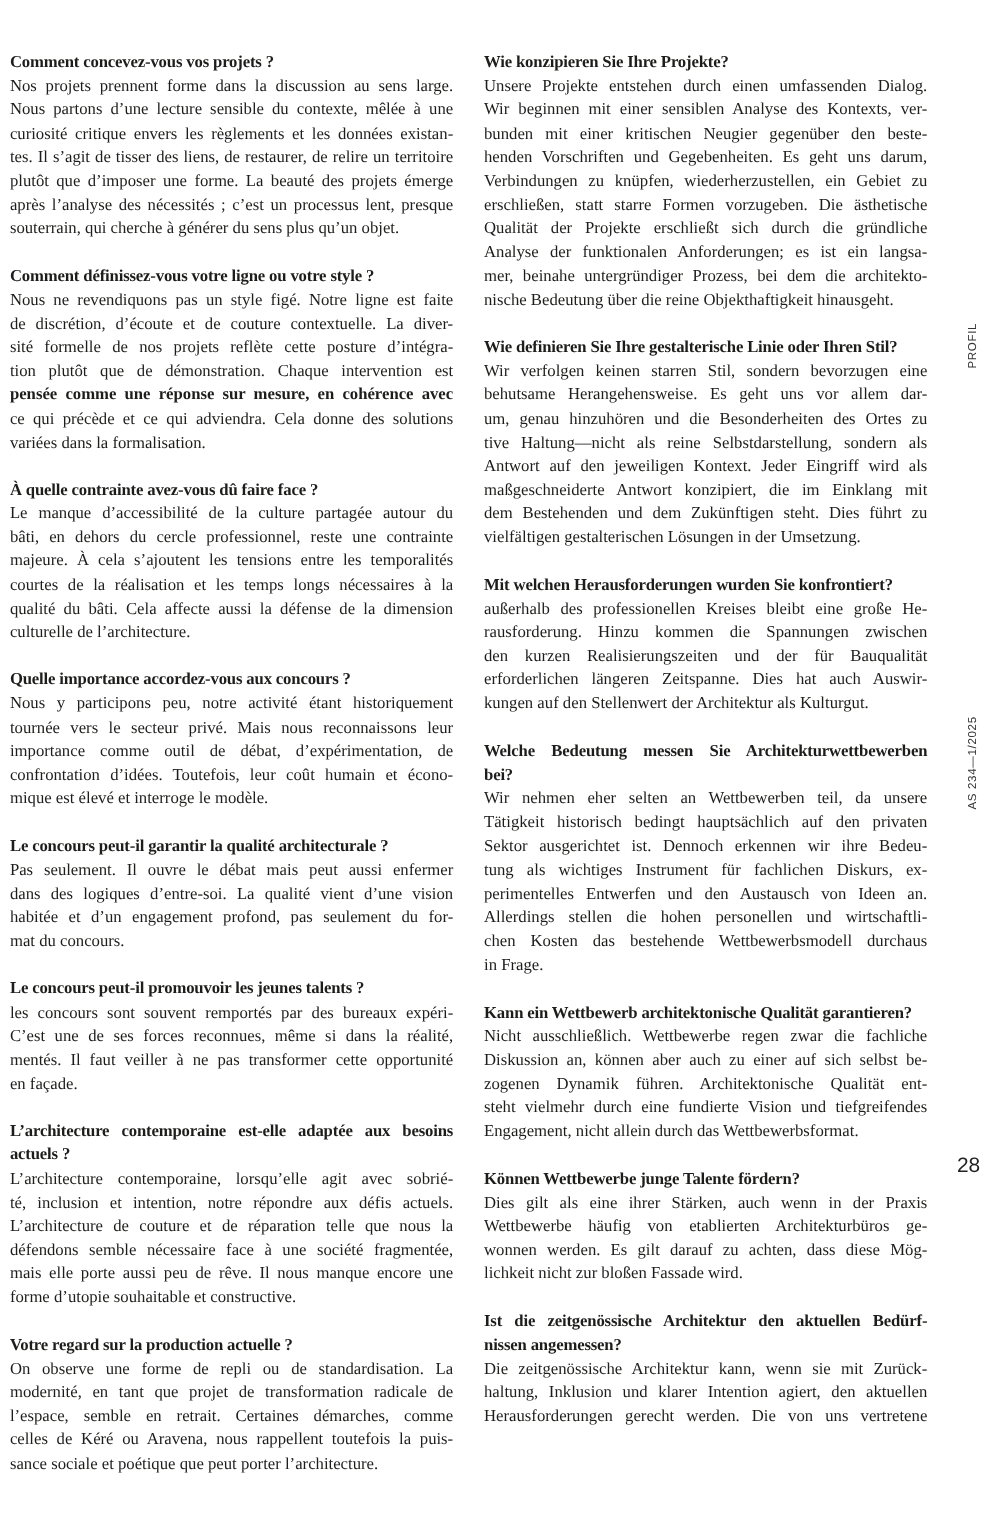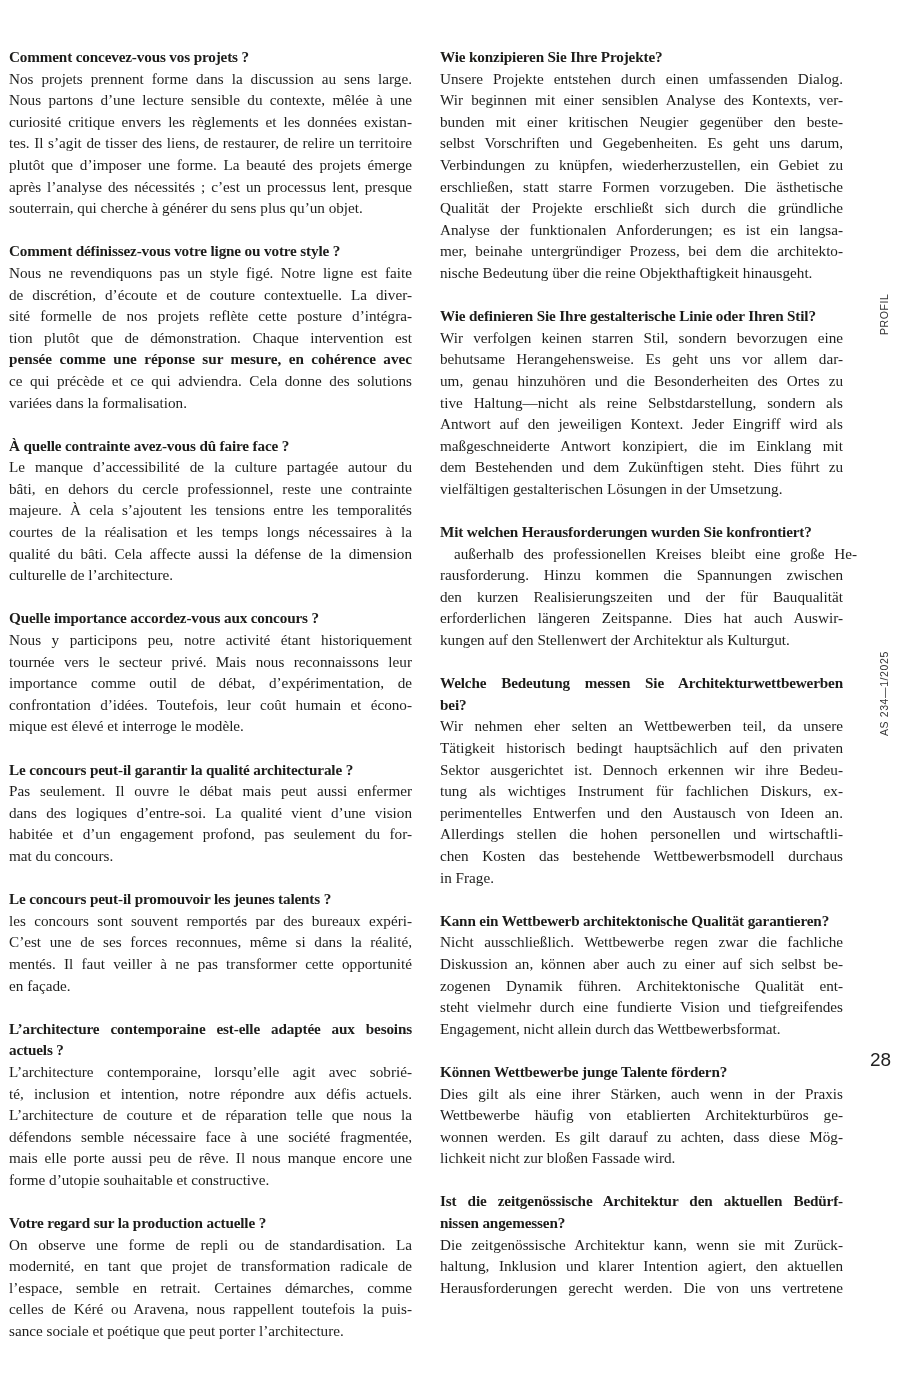--- a/index.html
+++ b/index.html
@@ -127,21 +127,21 @@
   </div>
 <div class="col right">
     <div class="qa">
       <div class="q">
         <span class="ln last" style="display: block; width: 403px;">Wie konzipieren Sie Ihre Projekte?</span>
       </div>
       <div class="a">
         <span class="ln" style="display: block; width: 403px;">Unsere Projekte entstehen durch einen umfassenden Dialog.</span>
         <span class="ln" style="display: block; width: 403px;">Wir beginnen mit einer sensiblen Analyse des Kontexts, ver-</span>
         <span class="ln" style="display: block; width: 403px;">bunden mit einer kritischen Neugier gegenüber den beste-</span>
-        <span class="ln" style="display: block; width: 403px;">selbst Vorschriften und Gegebenheiten. Es geht uns darum,</span>
+        <span class="ln" style="display: block; width: 403px;">henden Vorschriften und Gegebenheiten. Es geht uns darum,</span>
         <span class="ln" style="display: block; width: 403px;">Verbindungen zu knüpfen, wiederherzustellen, ein Gebiet zu</span>
         <span class="ln" style="display: block; width: 403px;">erschließen, statt starre Formen vorzugeben. Die ästhetische</span>
         <span class="ln" style="display: block; width: 403px;">Qualität der Projekte erschließt sich durch die gründliche</span>
         <span class="ln" style="display: block; width: 403px;">Analyse der funktionalen Anforderungen; es ist ein langsa-</span>
         <span class="ln" style="display: block; width: 403px;">mer, beinahe untergründiger Prozess, bei dem die architekto-</span>
         <span class="ln last" style="display: block; width: 403px;">nische Bedeutung über die reine Objekthaftigkeit hinausgeht.</span>
       </div>
     </div>
     <div class="qa">
       <div class="q">
@@ -156,21 +156,21 @@
         <span class="ln" style="display: block; width: 403px;">maßgeschneiderte Antwort konzipiert, die im Einklang mit</span>
         <span class="ln" style="display: block; width: 403px;">dem Bestehenden und dem Zukünftigen steht. Dies führt zu</span>
         <span class="ln last" style="display: block; width: 403px;">vielfältigen gestalterischen Lösungen in der Umsetzung.</span>
       </div>
     </div>
     <div class="qa">
       <div class="q">
         <span class="ln last" style="display: block; width: 403px;">Mit welchen Herausforderungen wurden Sie konfrontiert?</span>
       </div>
       <div class="a">
-        <span class="ln" style="display: block; width: 403px; margin-left: 14px;">außerhalb des professionellen Kreises bleibt eine große He-</span>
+        <span class="ln" style="display: block; width: 403px;">außerhalb des professionellen Kreises bleibt eine große He-</span>
         <span class="ln" style="display: block; width: 403px;">rausforderung. Hinzu kommen die Spannungen zwischen</span>
         <span class="ln" style="display: block; width: 403px;">den kurzen Realisierungszeiten und der für Bauqualität</span>
         <span class="ln" style="display: block; width: 403px;">erforderlichen längeren Zeitspanne. Dies hat auch Auswir-</span>
         <span class="ln last" style="display: block; width: 403px;">kungen auf den Stellenwert der Architektur als Kulturgut.</span>
       </div>
     </div>
     <div class="qa">
       <div class="q">
         <span class="ln" style="display: block; width: 403px;">Welche Bedeutung messen Sie Architekturwettbewerben</span>
         <span class="ln last" style="display: block; width: 403px;">bei?</span>

